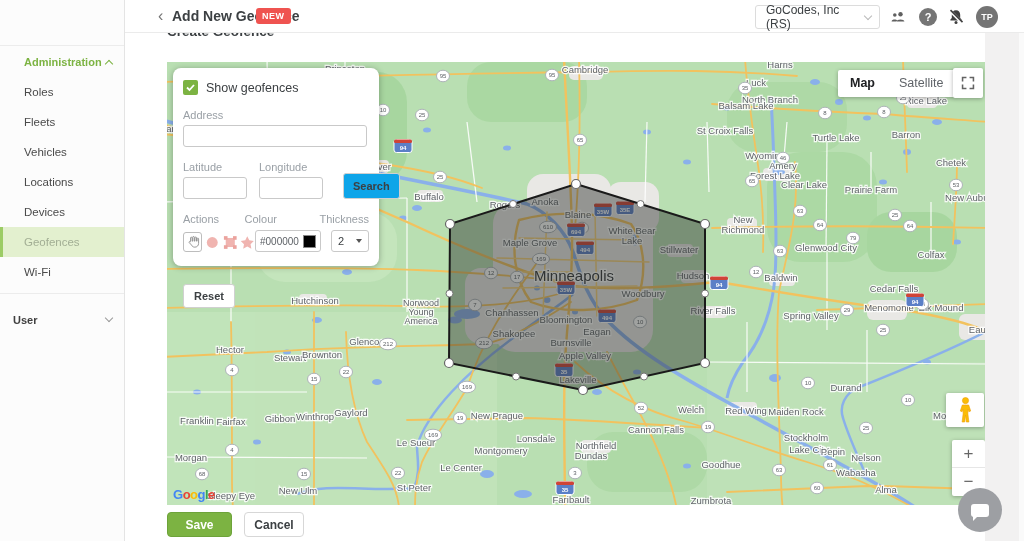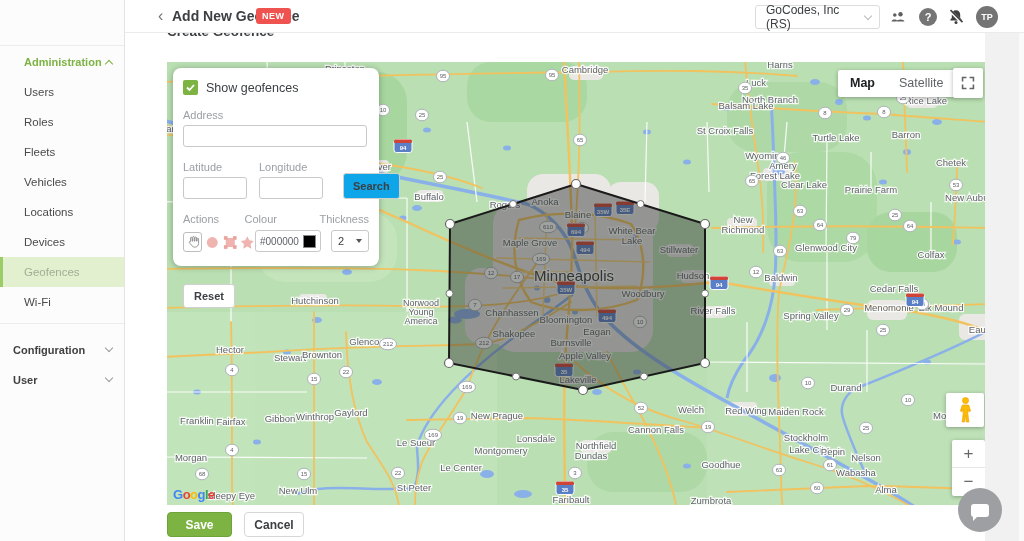--- a/index.html
+++ b/index.html
@@ -86,23 +86,20 @@
 
 <div id="app">
 
   <nav id="sidebar">
     <div id="sidebar-items">
         <div class="side-item section green">
           <span>Administration</span>
           <span class="chev up"></span>
         </div>
         <div class="side-item">
-          <span>Users</span>
-        </div>
-        <div class="side-item">
           <span>Roles</span>
         </div>
         <div class="side-item">
           <span>Fleets</span>
         </div>
         <div class="side-item">
           <span>Vehicles</span>
         </div>
         <div class="side-item">
           <span>Locations</span>
@@ -110,24 +107,20 @@
         <div class="side-item">
           <span>Devices</span>
         </div>
         <div class="side-item active">
           <span>Geofences</span>
         </div>
         <div class="side-item">
           <span>Wi-Fi</span>
         </div>
         <div class="side-sep"></div>
-        <div class="side-item section">
-          <span>Configuration</span>
-          <span class="chev down"></span>
-        </div>
         <div class="side-item section">
           <span>User</span>
           <span class="chev down"></span>
         </div>
       </div>
   </nav>
 
   <header id="topbar">
     <span id="back-chevron">‹</span>
     <span id="page-title">Add New Geofence</span>

